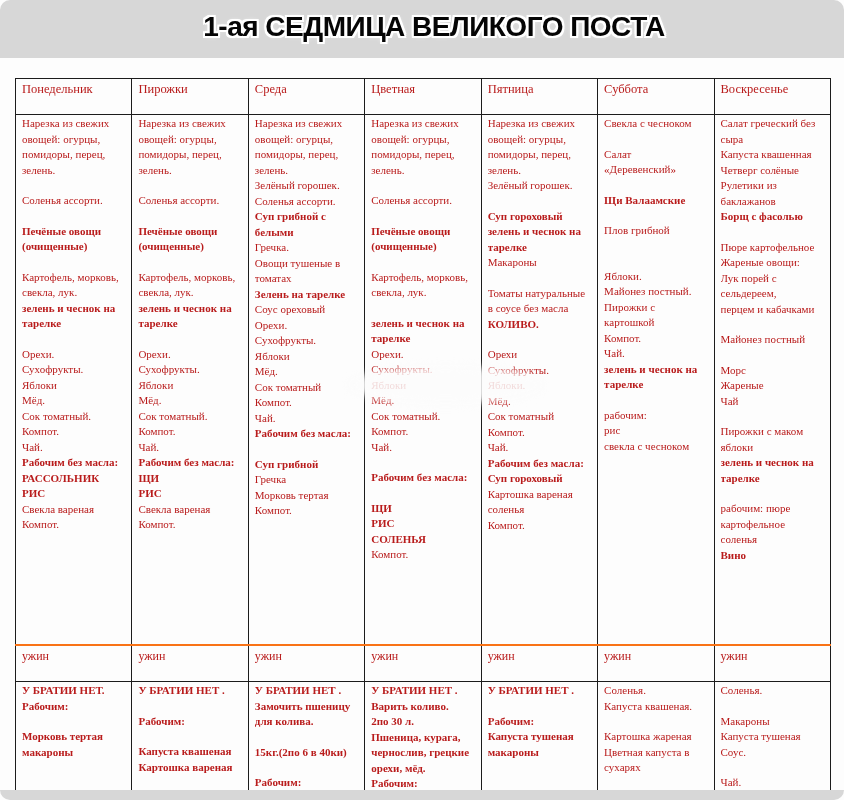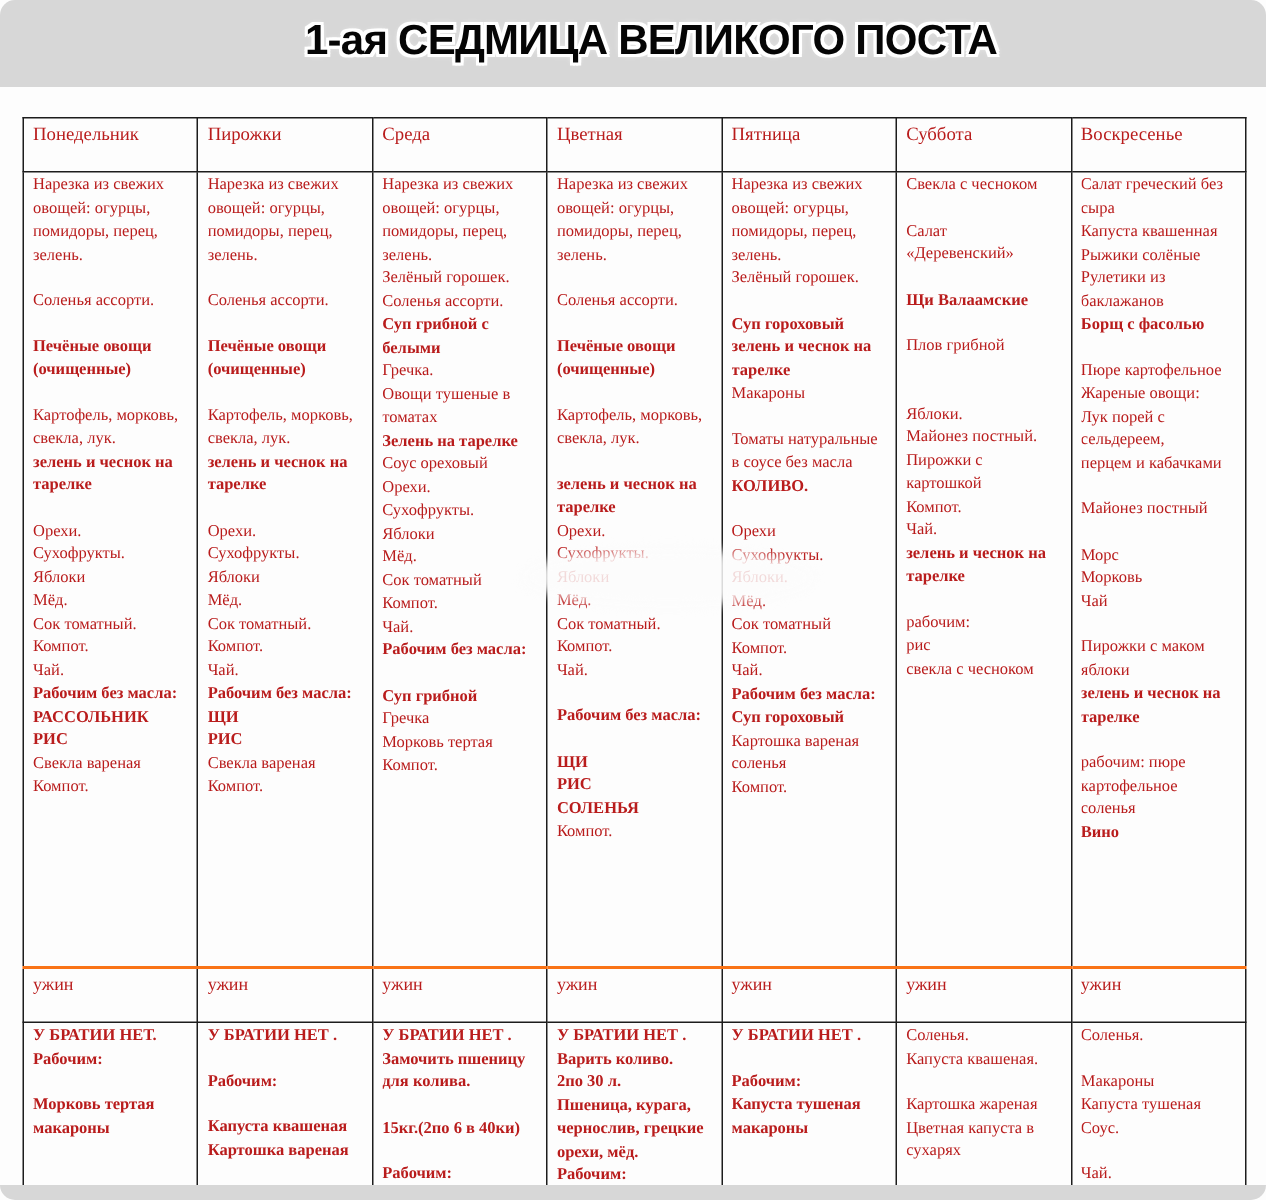--- a/index.html
+++ b/index.html
@@ -234,33 +234,33 @@
               <p>рабочим:</p>
               <p>рис</p>
               <p>свекла с чесноком</p>
             </div>
           </td>
           <td class="main">
             <div class="box box-main">
               <p>Салат греческий без
 сыра</p>
               <p>Капуста квашенная</p>
-              <p>Рыжики солёные</p>
+              <p>Четверг солёные</p>
               <p>Рулетики из баклажанов</p>
               <p class="b">Борщ с фасолью</p>
               <p class="gap"></p>
               <p>Пюре картофельное</p>
               <p>Жареные овощи:</p>
               <p>Лук порей с сельдереем,
 перцем и кабачками</p>
               <p class="gap"></p>
               <p>Майонез постный</p>
               <p class="gap"></p>
               <p>Морс</p>
-              <p>Морковь</p>
+              <p>Жареные</p>
               <p>Чай</p>
               <p class="gap"></p>
               <p>Пирожки с маком</p>
               <p>яблоки</p>
               <p class="b">зелень и чеснок на
 тарелке</p>
               <p class="gap"></p>
               <p>рабочим: пюре
 картофельное</p>
               <p>соленья</p>

